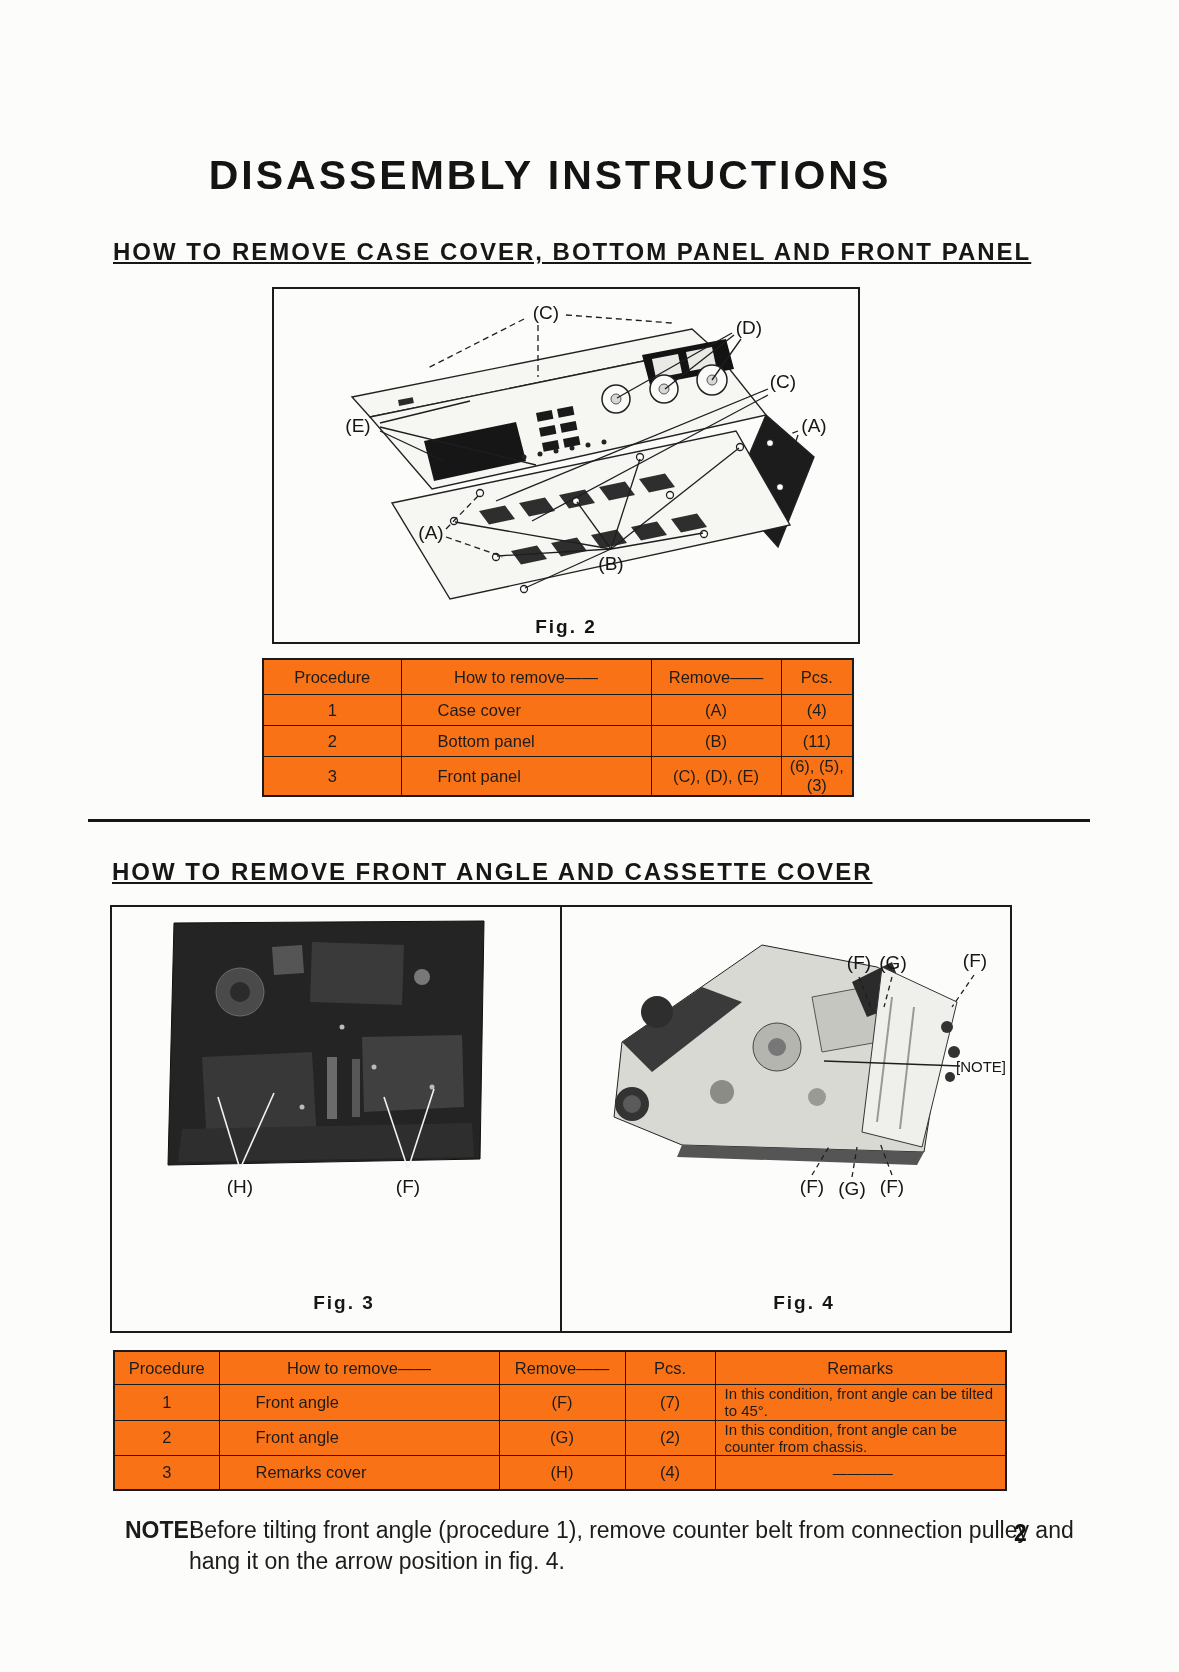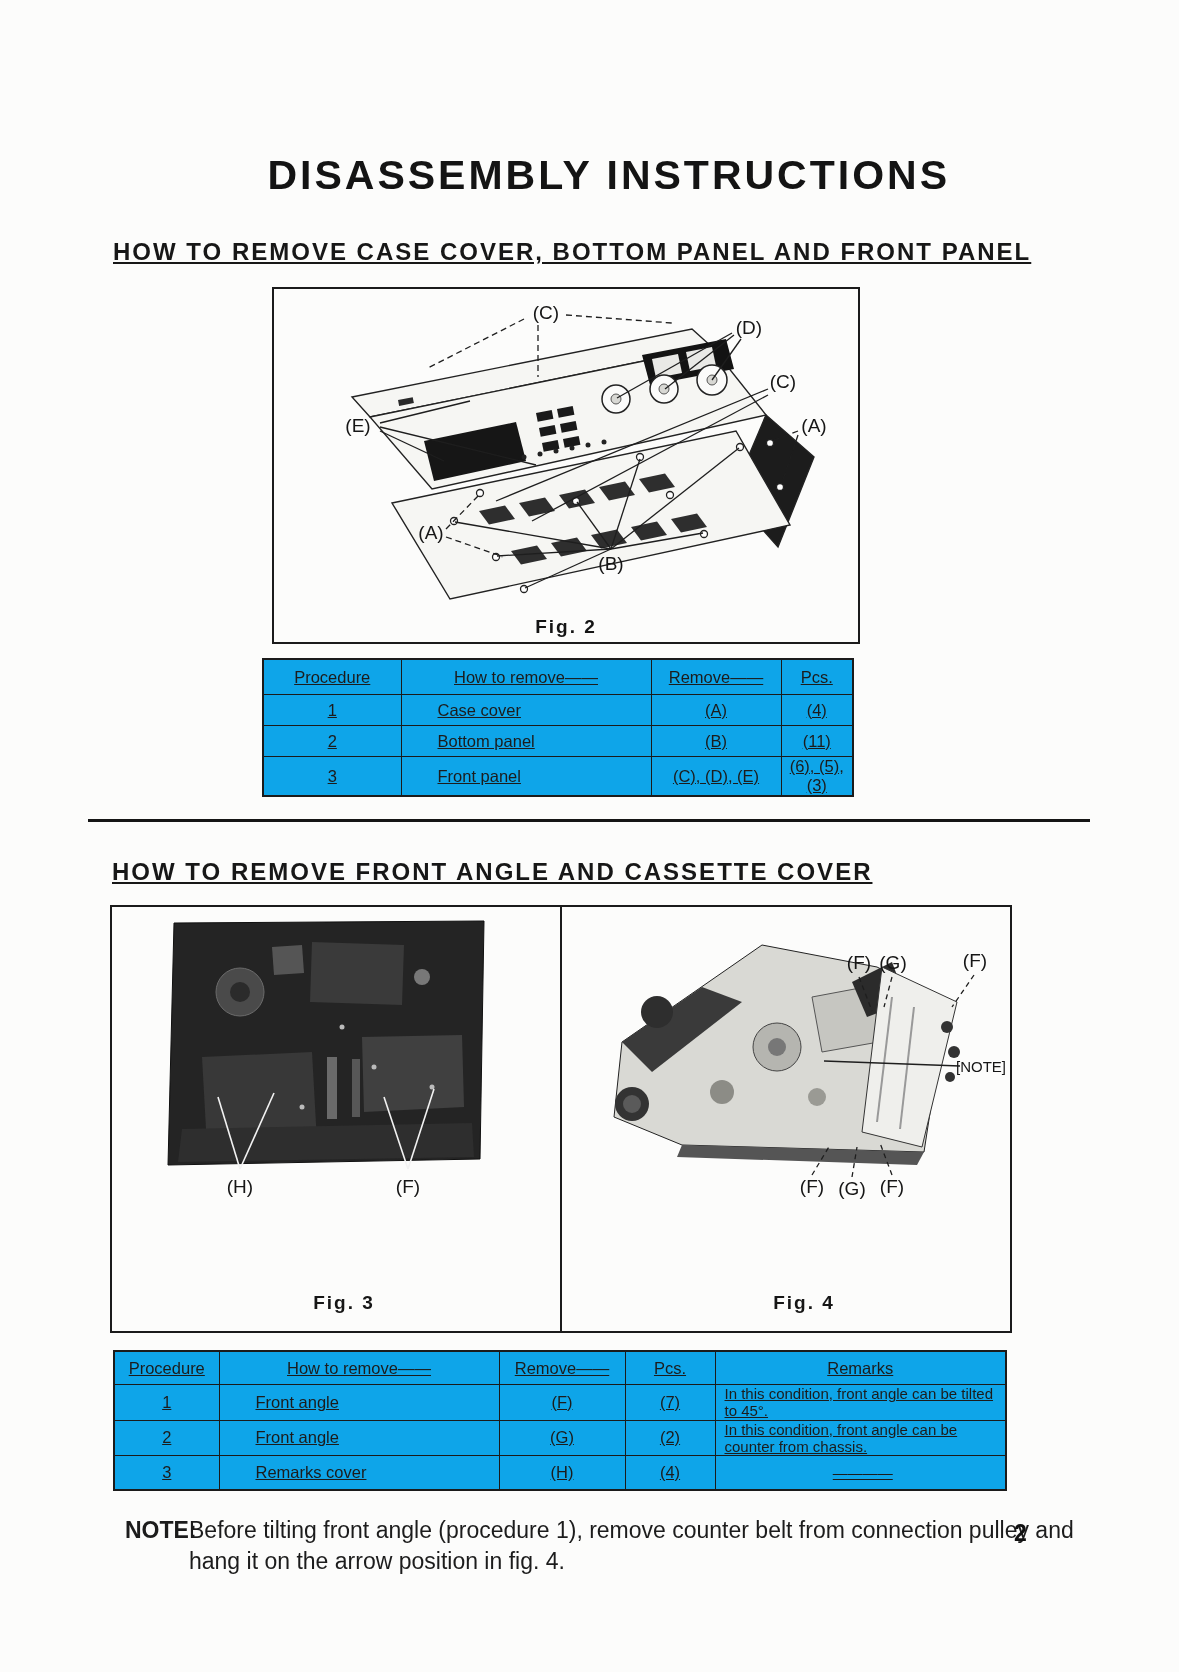--- a/index.html
+++ b/index.html
@@ -4,21 +4,21 @@
 <style>
   html,body{margin:0;padding:0;background:#e9e9e9;}
   .page{
     position:relative;width:1179px;height:1672px;margin:0 auto;
     background:#fcfcfb;color:#1b1b1b;
     font-family:"Liberation Sans","DejaVu Sans",sans-serif;
     overflow:hidden;
   }
   .title{
     position:absolute;top:152px;left:150px;width:800px;
-    font-size:41px;font-weight:bold;letter-spacing:3px;text-align:right;
+    font-size:41px;font-weight:bold;letter-spacing:3px;text-align:center;
     color:#141414;
   }
   .sec-heading{
     position:absolute;font-size:24px;font-weight:bold;letter-spacing:2px;
     color:#171717;white-space:nowrap;text-decoration:underline;
   }
   .h1{top:238px;left:113px;}
   .h2{top:858px;left:112px;}
   .figbox2{
     position:absolute;top:287px;left:272px;width:584px;height:353px;
@@ -30,22 +30,22 @@
     font-size:19px;font-weight:bold;letter-spacing:2px;color:#141414;
   }
   .figbox34{
     position:absolute;top:905px;left:110px;width:898px;height:424px;
     border:2.5px solid #1b1b1b;background:#fcfcfb;display:flex;
   }
   .fighalf{position:relative;width:448px;height:100%;}
   .fighalf.left{border-right:2.5px solid #1b1b1b;}
   table.dis{
     position:absolute;border-collapse:collapse;table-layout:fixed;
-    background:#0ea5e9;border:2.5px solid #1b1b1b;
-    font-size:16.5px;color:#1c1c1c;text-decoration:underline;
+    background:#f97316;border:2.5px solid #1b1b1b;
+    font-size:16.5px;color:#1c1c1c;
   }
   table.dis th,table.dis td{
     border:1.5px solid #1b1b1b;padding:0 6px;font-weight:normal;
     text-align:center;vertical-align:middle;overflow:hidden;
   }
   table.dis td.lft,table.dis th.lft{text-align:left;padding-left:36px;}
   table.dis td.rem{font-size:15px;line-height:1.15;text-align:left;padding-left:9px;padding-right:4px;}
   .t1{top:658px;left:262px;}
   .t1 th{height:34px;}
   .t1 td{height:30px;}

